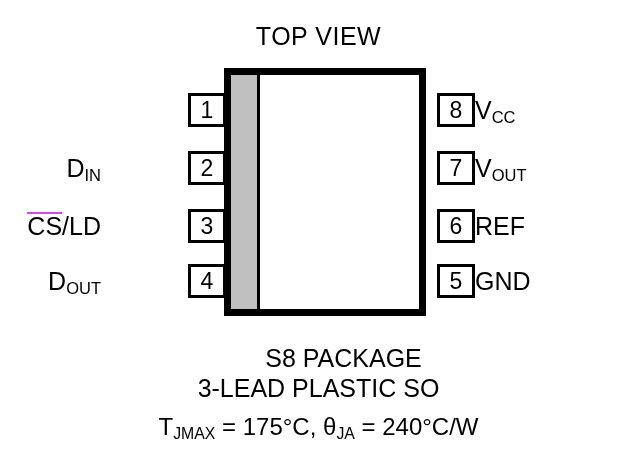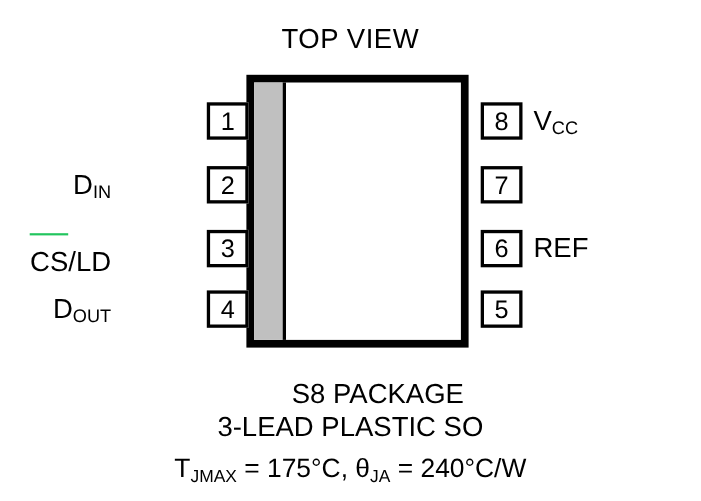--- a/index.html
+++ b/index.html
@@ -85,32 +85,32 @@
     position: absolute;
     font-size: 25px;
     white-space: nowrap;
     line-height: 28px;
   }
   .pin-label.left {
     right: 459px;           
     text-align: right;
   }
   .pin-label.right {
-    left: 485px;
+    left: 475px;
     text-align: right;
   }
   .pin-label sub {
     font-size: 0.66em;
     vertical-align: baseline;
     position: relative;
     top: 0.26em;
   }
   .ovl {
-    border-top: 2px solid #22c55e;
-    padding-top: 12px;
+    border-top: 2px solid #d946ef;
+    padding-top: 0px;
     display: inline-block;
     line-height: 1.0;
   }
 
   
   .caption {
     position: absolute;
     left: 0;
     width: 637px;
     text-align: center;
@@ -154,27 +154,33 @@
   <div class="pin-label left" style="top:267px;text-align:center;">
     <span>D</span><sub>OUT</sub>
   </div>
 
   <div class="pin-box right" style="top:93px;">8</div>
   <div class="pin-label right" style="top:96px;">
     <span>V</span><sub>CC</sub>
   </div>
 
   <div class="pin-box right" style="top:151px;">7</div>
+  <div class="pin-label right" style="top:154px;">
+    <span>V</span><sub>OUT</sub>
+  </div>
 
   <div class="pin-box right" style="top:209px;">6</div>
   <div class="pin-label right" style="top:212px;">
     <span>REF</span>
   </div>
 
   <div class="pin-box right" style="top:264px;">5</div>
+  <div class="pin-label right" style="top:267px;">
+    <span>GND</span>
+  </div>
 
   <div class="caption caption-1">S8 PACKAGE</div>
   <div class="caption caption-2">3-LEAD PLASTIC SO</div>
 
   <div class="caption caption-3">
     <span>T</span><sub>JMAX</sub><span> = 175°C, </span><span>θ</span><sub>JA</sub><span> = 240°C/W</span>
   </div>
 
 </div>
 

